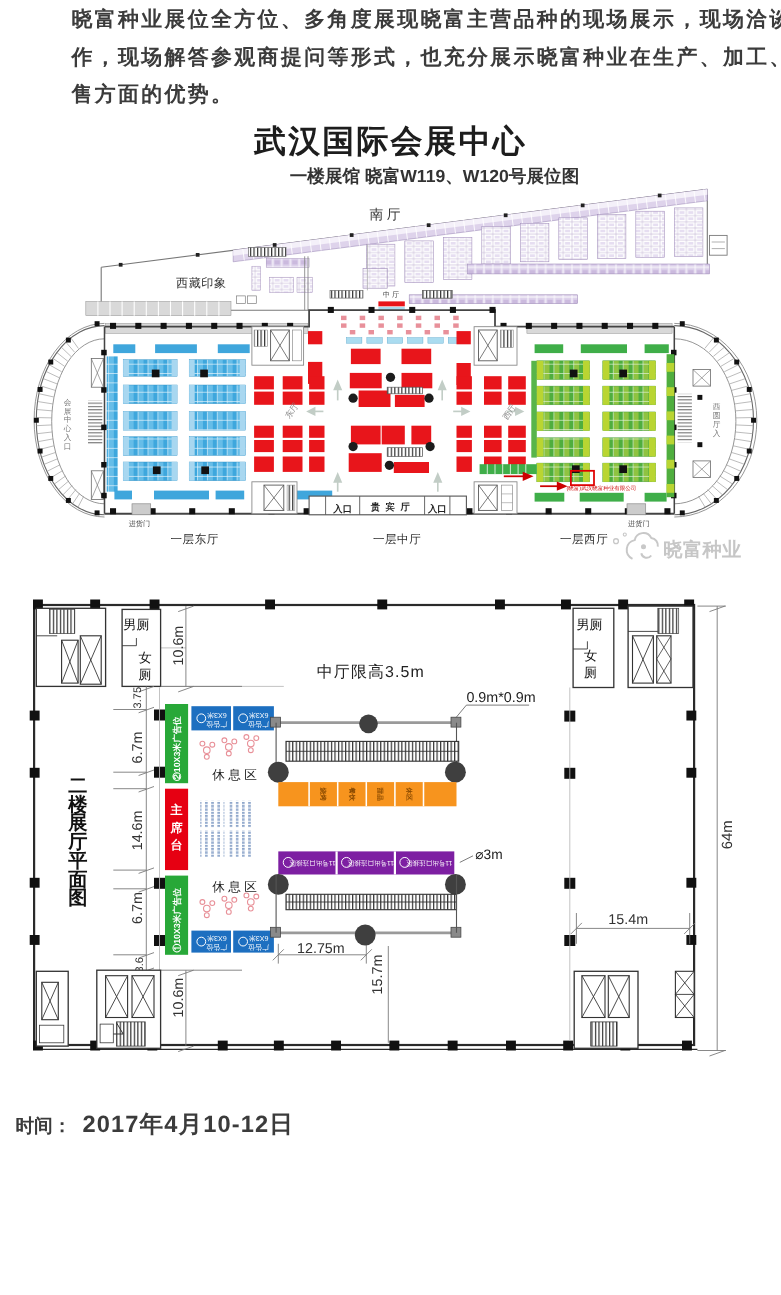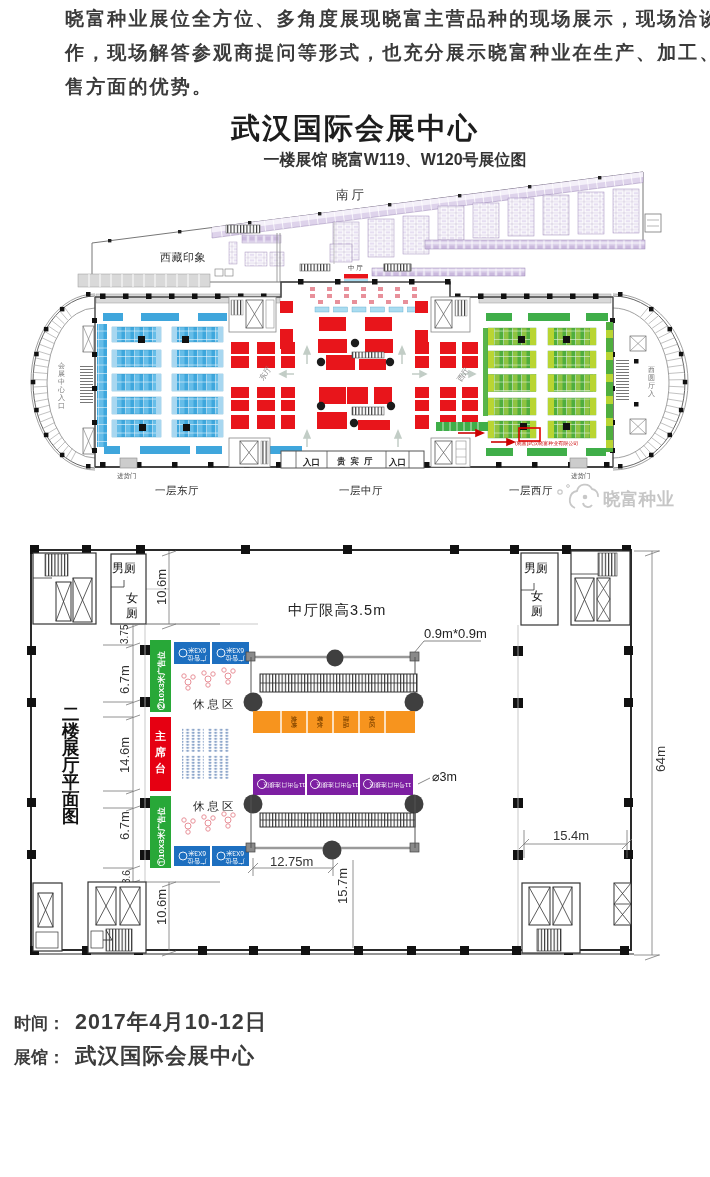--- a/index.html
+++ b/index.html
@@ -1098,14 +1098,13 @@
         <line x1="631" y1="883" x2="614" y2="904" stroke="#333" stroke-width="0.8"></line>
     <line x1="614" y1="904" x2="631" y2="925" stroke="#333" stroke-width="0.8"></line>
         <line x1="631" y1="904" x2="614" y2="925" stroke="#333" stroke-width="0.8"></line>
     <line x1="614" y1="904" x2="631" y2="904" stroke="#333" stroke-width="0.8"></line>
   </g>
 </g>
 </svg>
 
 <div class="info">
   <div><span class="lb">时间：</span><span class="vl">2017年4月10-12日</span></div>
-  <div><span class="lb">展馆：</span><span class="vl">武汉国际会展中心</span></div>
 </div>
 
 </body></html>

